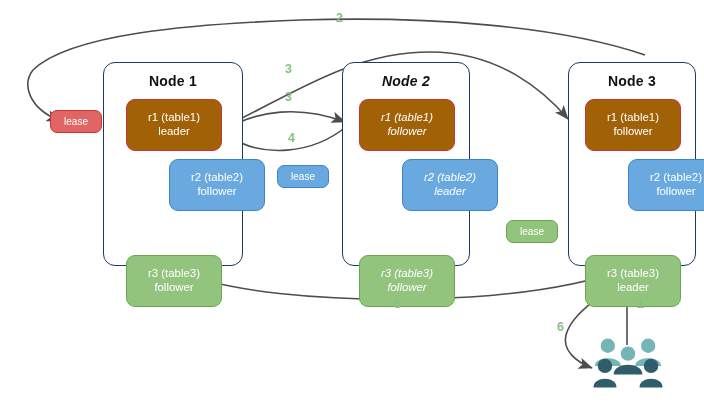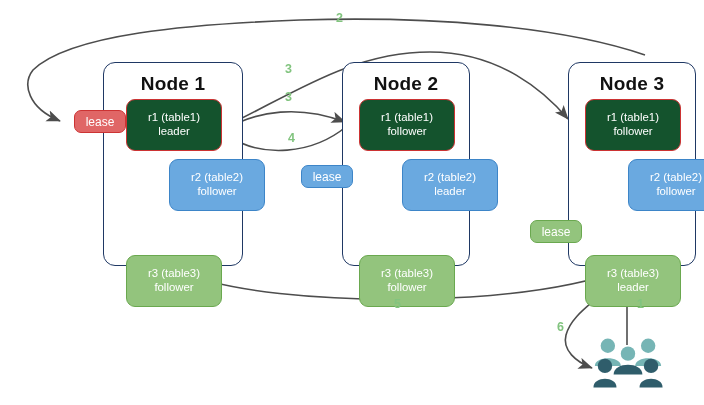--- a/index.html
+++ b/index.html
@@ -27,53 +27,52 @@
     border: 1.6px solid #1f3864;
     border-radius: 12px;
     z-index: 3;
   }
   .node-title {
     position: absolute;
     left: 0;
     top: 10px;
     width: 100%;
     text-align: center;
-    font-size: 19px;
+    font-size: 14px;
     font-weight: bold;
     color: #111111;
     letter-spacing: 0.2px;
   }
   .replica {
     position: absolute;
     box-sizing: border-box;
     border-radius: 9px;
     display: flex;
     flex-direction: column;
     align-items: center;
     justify-content: center;
     line-height: 1.22;
     font-size: 11.4px;
     color: #ffffff;
   }
   .replica span { display: block; text-align: center; }
-  .r-red   { background: #14532d; border: 1.6px solid #cc3333; }
+  .r-red   { background: #a16207; border: 1.6px solid #cc3333; }
   .r-blue  { background: #6aa9e0; border: 1.6px solid #3d85c8; margin-left: 43px; }
   .r-green { background: #93c47d; border: 1.6px solid #6aa84f; margin-top: 36px; }
 
   .lease {
     position: absolute;
     box-sizing: border-box;
     border-radius: 7px;
     display: flex;
     align-items: center;
     justify-content: center;
-    font-size: 12px;
+    font-size: 10px;
     color: #ffffff;
     z-index: 4;
-    margin-left: 24px;
   }
   .lease-red   { background: #e06666; border: 1.6px solid #cc3333; }
   .lease-blue  { background: #6aa9e0; border: 1.6px solid #3d85c8; }
   .lease-green { background: #93c47d; border: 1.6px solid #6aa84f; }
 
   .step-label {
     position: absolute;
     font-size: 12.5px;
     font-weight: bold;
     color: #82c47f;
@@ -119,21 +118,21 @@
   <div class="replica r-blue" style="left:22px; top:96px; width:96px; height:52px;">
     <span>r2 (table2)</span>
     <span>follower</span>
   </div>
   <div class="replica r-green" style="left:22px; top:156px; width:96px; height:52px;">
     <span>r3 (table3)</span>
     <span>follower</span>
   </div>
 </div>
 
-<div class="node" style="left:342px; top:62px; width:128px; height:204px;">
+<div class="node" style="left:342px; top:62px; width:128px; height:204px;font-style:italic;">
   <div class="node-title">Node 2</div>
   <div class="replica r-red" style="left:16px; top:36px; width:96px; height:52px;">
     <span>r1 (table1)</span>
     <span>follower</span>
   </div>
   <div class="replica r-blue" style="left:16px; top:96px; width:96px; height:52px;">
     <span>r2 (table2)</span>
     <span>leader</span>
   </div>
   <div class="replica r-green" style="left:16px; top:156px; width:96px; height:52px;">

